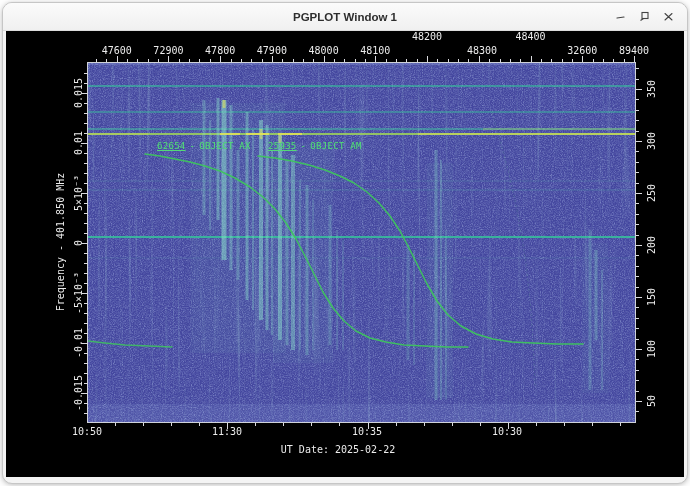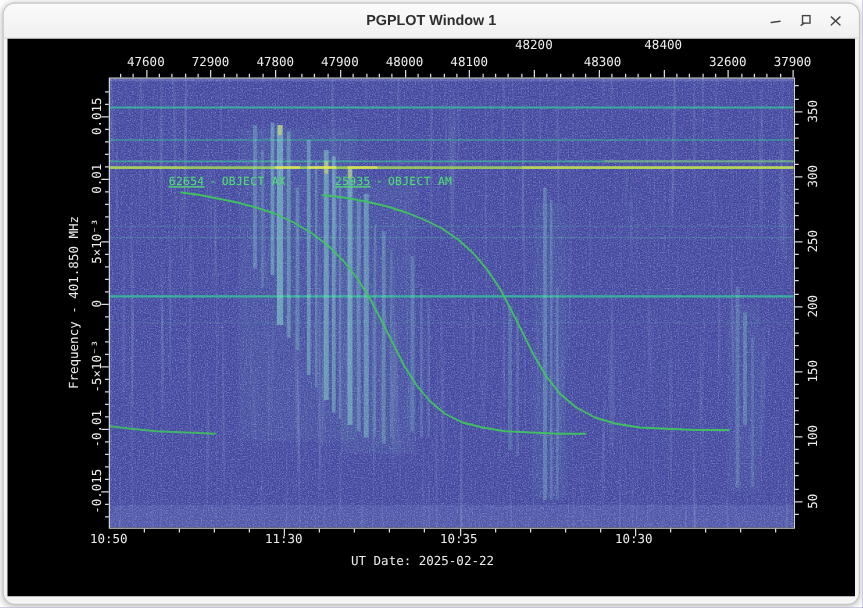--- a/index.html
+++ b/index.html
@@ -138,40 +138,40 @@
           <line x1="0" y1="71" x2="60" y2="71" stroke="#e6e457" stroke-width="2" opacity="0.25"></line>
         </g>
       <g id="gCurves">
           <polyline points="57,91 72,93 87,96 102,99 117,103 132,108 147,115 162,124 175,134 187,146 198,160 208,176 217,193 226,211 235,229 245,245 256,258 268,268 282,275 298,279 316,282 337,283 359,284 380,284" fill="none" stroke="#3ec45e" stroke-width="1.5" opacity="0.95" stroke-linejoin="round" stroke-linecap="round"></polyline>
           <polyline points="170,93 187,95 204,98 221,102 237,107 252,113 266,120 279,129 291,140 302,153 312,168 321,185 330,203 339,221 349,238 360,252 373,263 388,271 405,276 424,279 445,280 469,281 495,281" fill="none" stroke="#3ec45e" stroke-width="1.5" opacity="0.95" stroke-linejoin="round" stroke-linecap="round"></polyline>
           <polyline points="0,278 17,280 37,282 62,283 84,284" fill="none" stroke="#3ec45e" stroke-width="1.5" opacity="0.85" stroke-linejoin="round" stroke-linecap="round"></polyline>
           <polyline points="404,50 412,77 420,107 427,137 433,169 438,201 442,237 445,277 447,322" fill="none" stroke="#3ec45e" stroke-width="1" opacity="0.12" stroke-linejoin="round" stroke-linecap="round" stroke-dasharray="2 3"></polyline>
         </g>
     </svg>
 
-    <div class="ann" style="left: 47px; top: 78px;">
+    <div class="ann" style="left: 69px; top: 78px;">
       <span class="ann-id">62654</span><span>-</span><span>OBJECT AX</span>
     </div>
     <div class="ann" style="left: 180px; top: 78px;">
       <span class="ann-id">25935</span><span>-</span><span>OBJECT AM</span>
     </div>
   </div>
 
   <div id="axes">
       <div class="axlab" style="left: 116.7px; top: 45px;">47600</div>
       <div class="axlab" style="left: 168.43px; top: 45px;">72900</div>
       <div class="axlab" style="left: 220.16px; top: 45px;">47800</div>
       <div class="axlab" style="left: 271.89px; top: 45px;">47900</div>
       <div class="axlab" style="left: 323.62px; top: 45px;">48000</div>
       <div class="axlab" style="left: 375.35px; top: 45px;">48100</div>
       <div class="axlab" style="left: 427.08px; top: 31px;">48200</div>
       <div class="axlab" style="left: 458px; top: 45px; margin-left: 24px;">48300</div>
       <div class="axlab" style="left: 530.54px; top: 31px;">48400</div>
       <div class="axlab" style="left: 582.27px; top: 45px;">32600</div>
-      <div class="axlab" style="left: 634px; top: 45px;">37900</div>
+      <div class="axlab" style="left: 634px; top: 45px;">89400</div>
       <div class="axlab" style="left: 87px; top: 426px;">10:50</div>
       <div class="axlab" style="left: 227px; top: 426px;">11:30</div>
       <div class="axlab" style="left: 367px; top: 426px;">10:35</div>
       <div class="axlab" style="left: 507px; top: 426px;">10:30</div>
       <div class="axlab rot" style="left: 78px; top: 93px;">0.015</div>
       <div class="axlab rot" style="left: 78px; top: 143px;">0.01</div>
       <div class="axlab rot" style="left: 78px; top: 193px;">5×10⁻³</div>
       <div class="axlab rot" style="left: 78px; top: 243px;">0</div>
       <div class="axlab rot" style="left: 78px; top: 293px;">-5×10⁻³</div>
       <div class="axlab rot" style="left: 78px; top: 343px;">-0.01</div>

